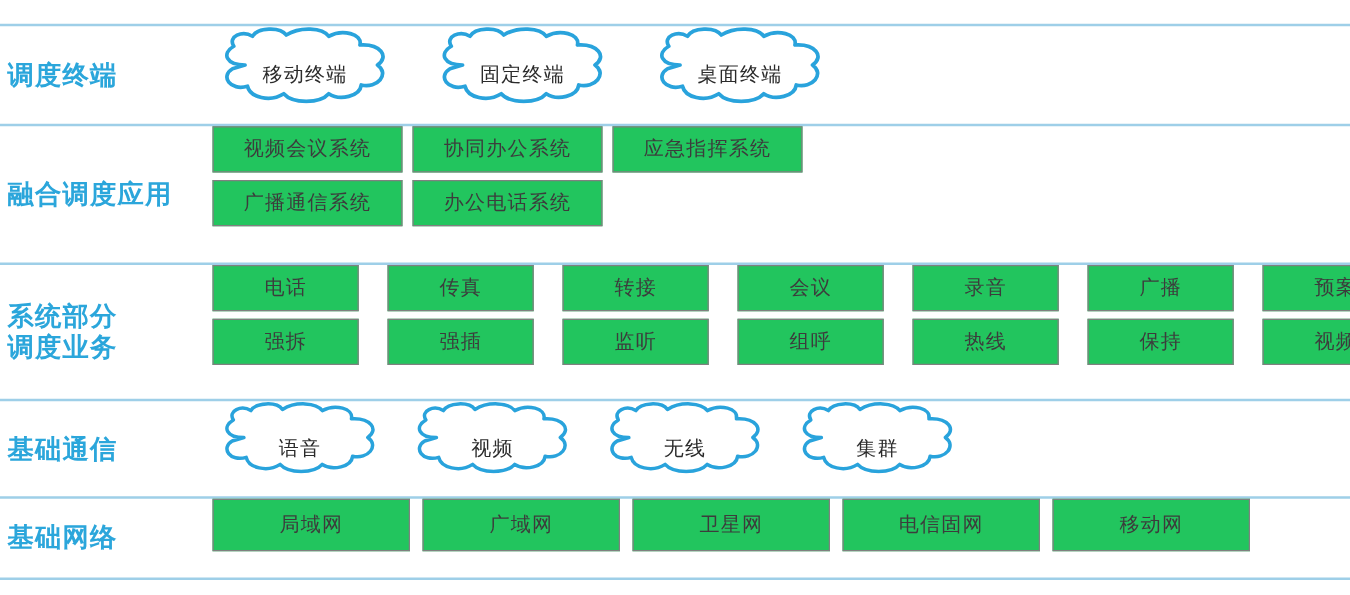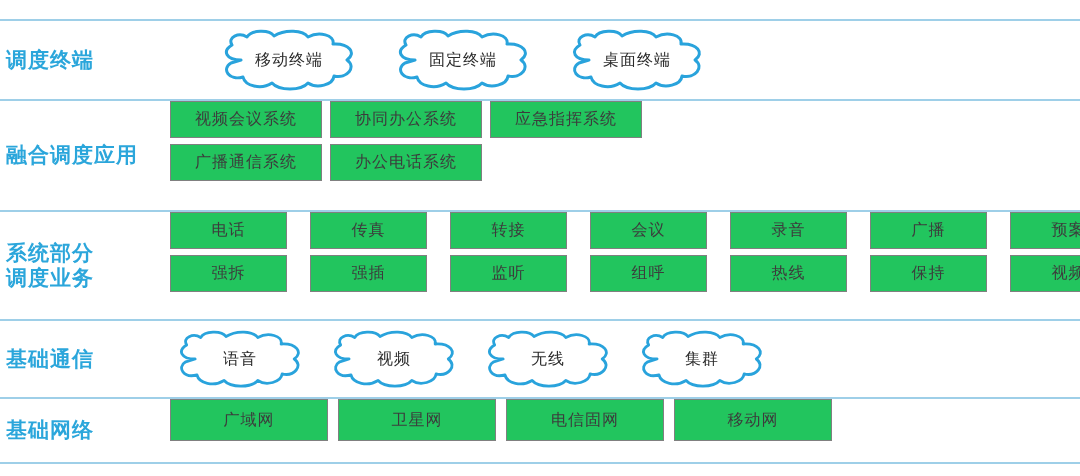--- a/index.html
+++ b/index.html
@@ -90,21 +90,20 @@
   .svc-box { width: 117px; height: 37px; }
   .svc-line { gap: 23px; }
 
   
   .net-box { width: 158px; height: 42px; }
   .net-line { gap: 10px; }
 
   
   .cloud-line {
     display: flex;
-    align-items: center;
   }
   .cloud {
     position: relative;
     display: inline-block;
   }
   .cloud svg {
     display: block;
   }
   .cloud-label {
     position: absolute;
@@ -126,21 +125,21 @@
 
 <div id="diagram">
 
   <div class="sep" style="top:19px"></div>
   <div class="sep" style="top:99px"></div>
   <div class="sep" style="top:210px"></div>
   <div class="sep" style="top:319px"></div>
   <div class="sep" style="top:397px"></div>
   <div class="sep" style="top:462px"></div>
 
-  <div class="row" style="top:21px; height:78px;gap:45px;">
+  <div class="row" style="top:21px; height:78px;">
     <div class="row-label">调度终端</div>
     <div class="row-content">
       <div class="cloud-line" style="gap:26px; height:100%;">
 
         <div class="cloud">
           <svg width="148" height="62" viewBox="0 0 148 62">
             <path d="M26,31 C11,31 7,22 17,16 C12,8 24,3 32,8 C36,1 54,0 59,7 C70,0 88,1 93,8
                      C104,2 120,6 118,15 C134,14 142,24 132,31 C142,38 132,50 119,47
                      C118,56 102,60 93,54 C86,62 64,62 57,54 C46,61 30,57 28,48
                      C14,52 6,40 16,34 Z" fill="#ffffff" stroke="#29a3dc" stroke-width="3" stroke-linejoin="round"></path>
@@ -263,20 +262,21 @@
 
       </div>
     </div>
   </div>
 
   <div class="row" style="top:399px; height:63px;">
     <div class="row-label">基础网络</div>
     <div class="row-content">
       <div class="box-grid">
         <div class="box-line net-line">
+          <div class="box net-box">局域网</div>
           <div class="box net-box">广域网</div>
           <div class="box net-box">卫星网</div>
           <div class="box net-box">电信固网</div>
           <div class="box net-box">移动网</div>
         </div>
       </div>
     </div>
   </div>
 
 </div>

